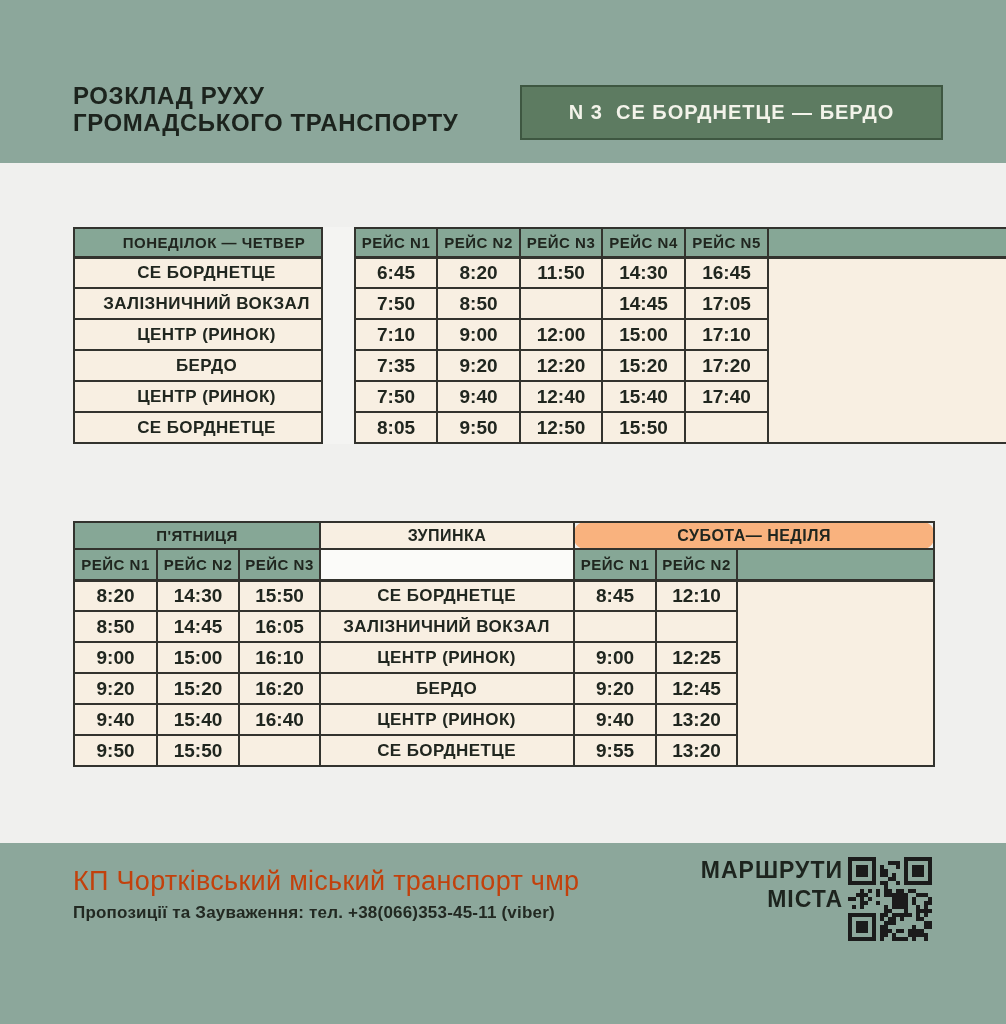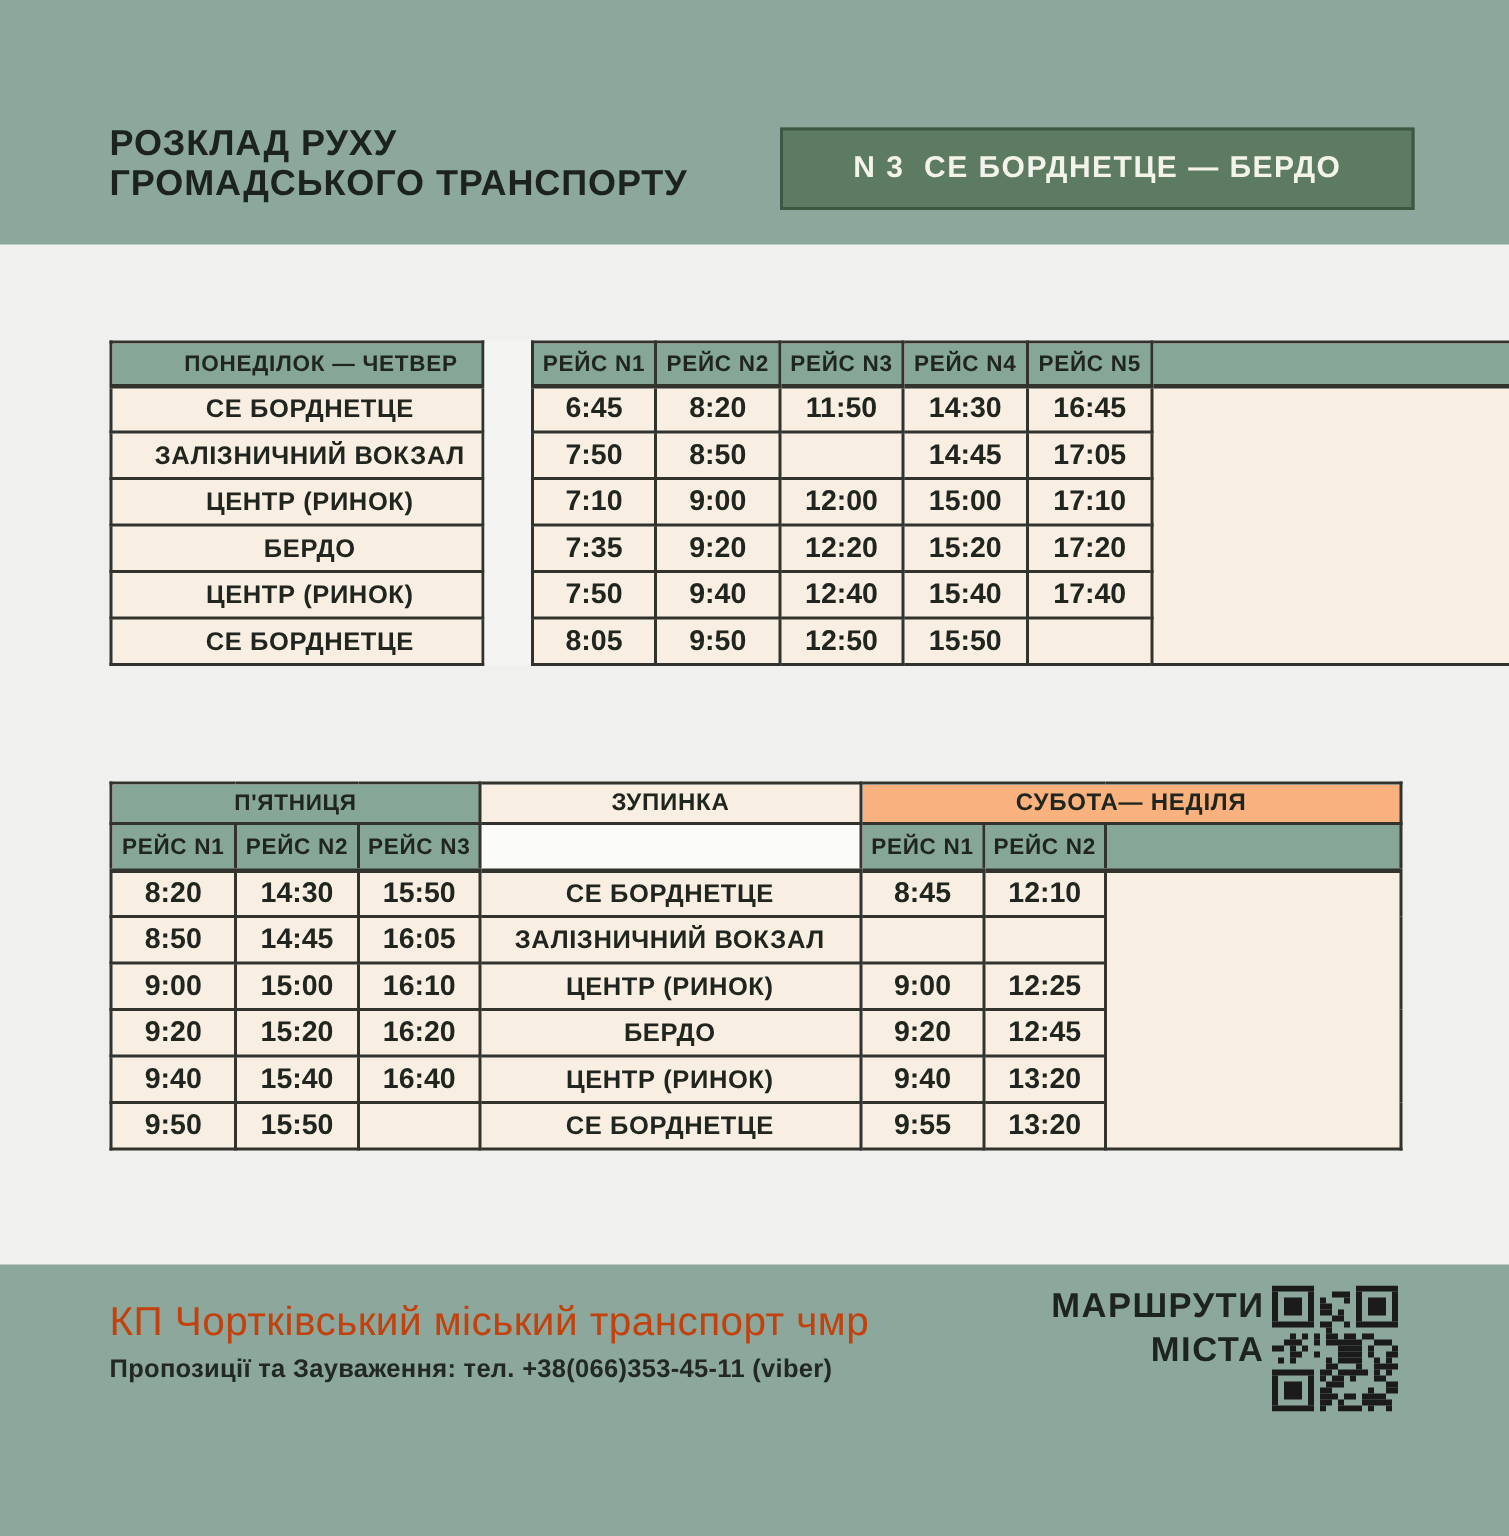--- a/index.html
+++ b/index.html
@@ -29,21 +29,21 @@
   }
   
   table.t{border-collapse:collapse;table-layout:fixed;}
   table.t th,table.t td{
     border:2px solid var(--border_dark);box-sizing:border-box;
     text-align:center;vertical-align:middle;overflow:hidden;white-space:nowrap;
   }
   table.t thead th{border-bottom-width:3px;}
   .hdr-green{background:var(--table_header_green);font-size:15px;font-weight:700;letter-spacing:.5px;}
   .hdr-cream{background:var(--cell_cream);font-size:16px;font-weight:700;letter-spacing:.5px;}
-  .hdr-orange{background:var(--weekend_orange);font-size:16px;font-weight:700;letter-spacing:.5px;}
+  .hdr-orange{background:var(--weekend_orange);font-size:16px;font-weight:700;letter-spacing:.5px;border-radius:11px;}
   .hdr-white{background:var(--white_cell);}
   td.time-cell{background:var(--cell_cream);font-size:19px;font-weight:600;}
   td.stop-cell{background:var(--cell_cream);font-size:17px;font-weight:700;letter-spacing:.4px;}
   td.merged-cell{background:var(--cell_cream);}
   
   .table1-wrap{position:absolute;left:73px;top:227px;display:flex;align-items:stretch;}
   .t1-left{width:250px;}
   .t1-left th,.t1-left td{text-align:left;padding-left:18px;}
   .t1-left th{height:29px;padding-left:33px;}
   .t1-left td{height:31px;}

